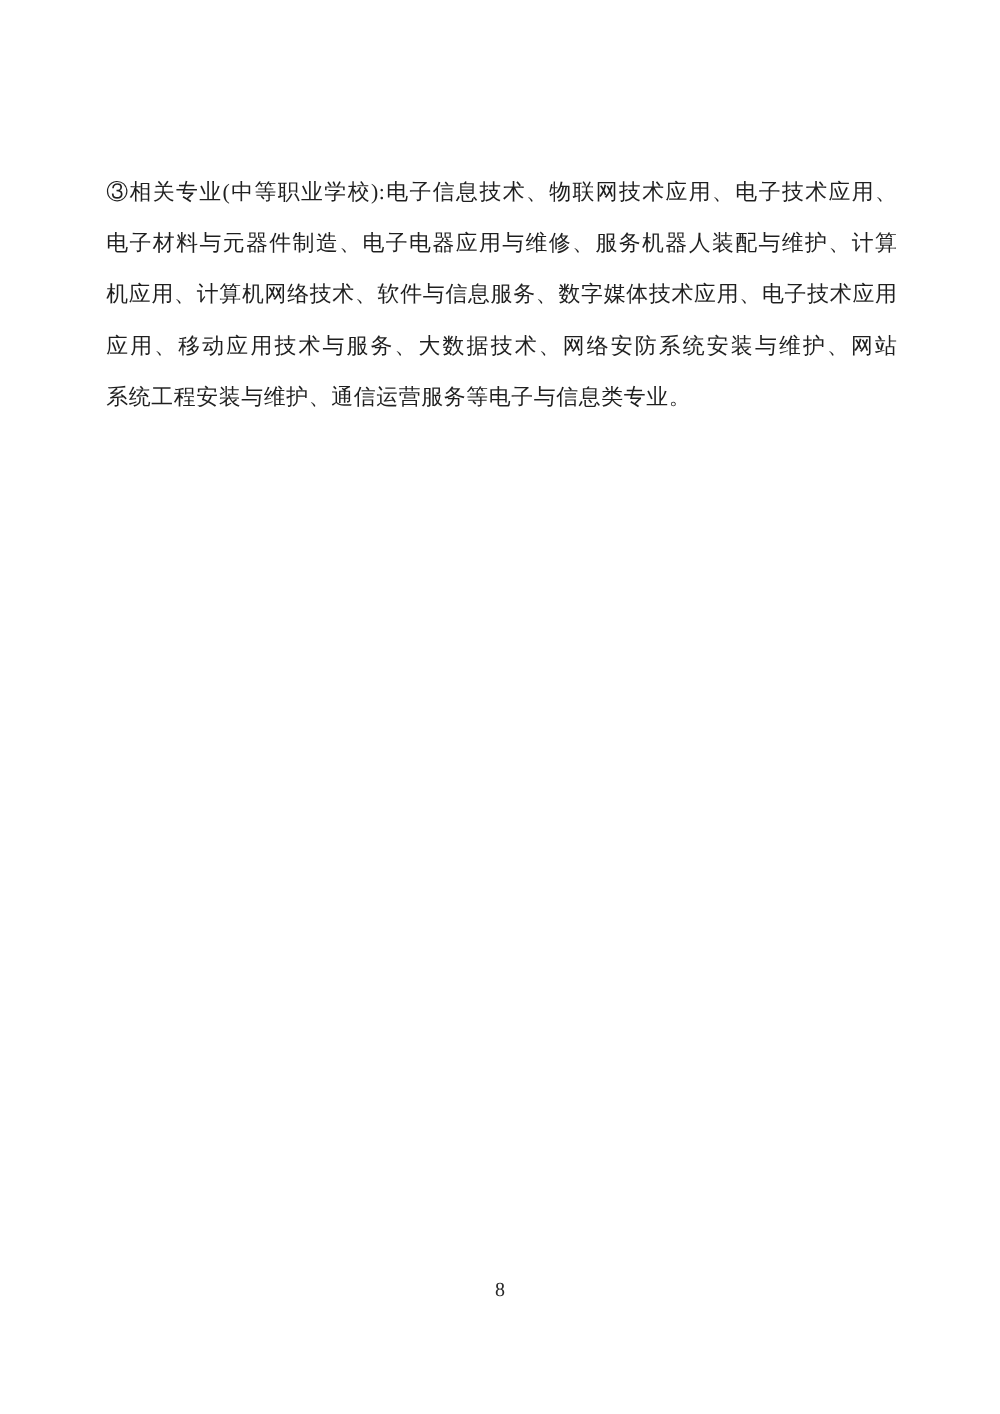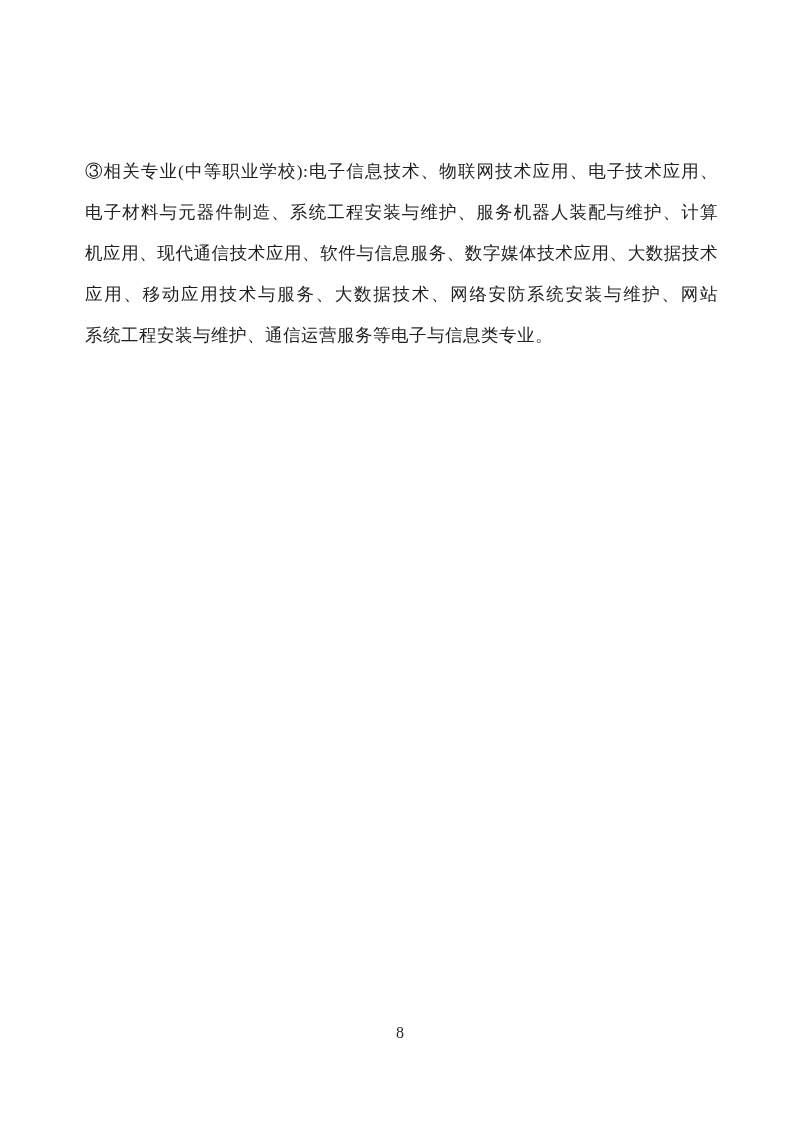--- a/index.html
+++ b/index.html
@@ -12,21 +12,21 @@
     width: 800px;
     height: 1131px;
     background: #ffffff;
     overflow: hidden;
     font-family: "Liberation Serif", "DejaVu Serif", serif;
     color: #1f1f1f;
   }
   .body-paragraph {
     position: absolute;
     left: 85px;
-    top: 151px;
+    top: 133px;
     width: 633px;
     font-size: 17.5px;
     line-height: 41px;
     color: #1f1f1f;
   }
   .para-line {
     display: block;
     width: 100%;
     text-align: justify;
     text-align-last: justify;
@@ -50,21 +50,21 @@
     font-family: "Liberation Serif", "DejaVu Serif", serif;
   }
 </style>
 </head>
 <body>
 
 <div class="page">
 
   <div class="body-paragraph">
     <span class="para-line">③相关专业(中等职业学校):电子信息技术、物联网技术应用、电子技术应用、</span>
-    <span class="para-line">电子材料与元器件制造、系统工程安装与维护、服务机器人装配与维护、计算</span>
-    <span class="para-line">机应用、现代通信技术应用、软件与信息服务、数字媒体技术应用、大数据技术</span>
+    <span class="para-line">电子材料与元器件制造、电子电器应用与维修、服务机器人装配与维护、计算</span>
+    <span class="para-line">机应用、计算机网络技术、软件与信息服务、数字媒体技术应用、电子技术应用</span>
     <span class="para-line">应用、移动应用技术与服务、大数据技术、网络安防系统安装与维护、网站</span>
     <span class="para-line last">系统工程安装与维护、通信运营服务等电子与信息类专业。</span>
   </div>
 
   <div class="page-footer">8</div>
 
 </div>
 
 </body></html>

